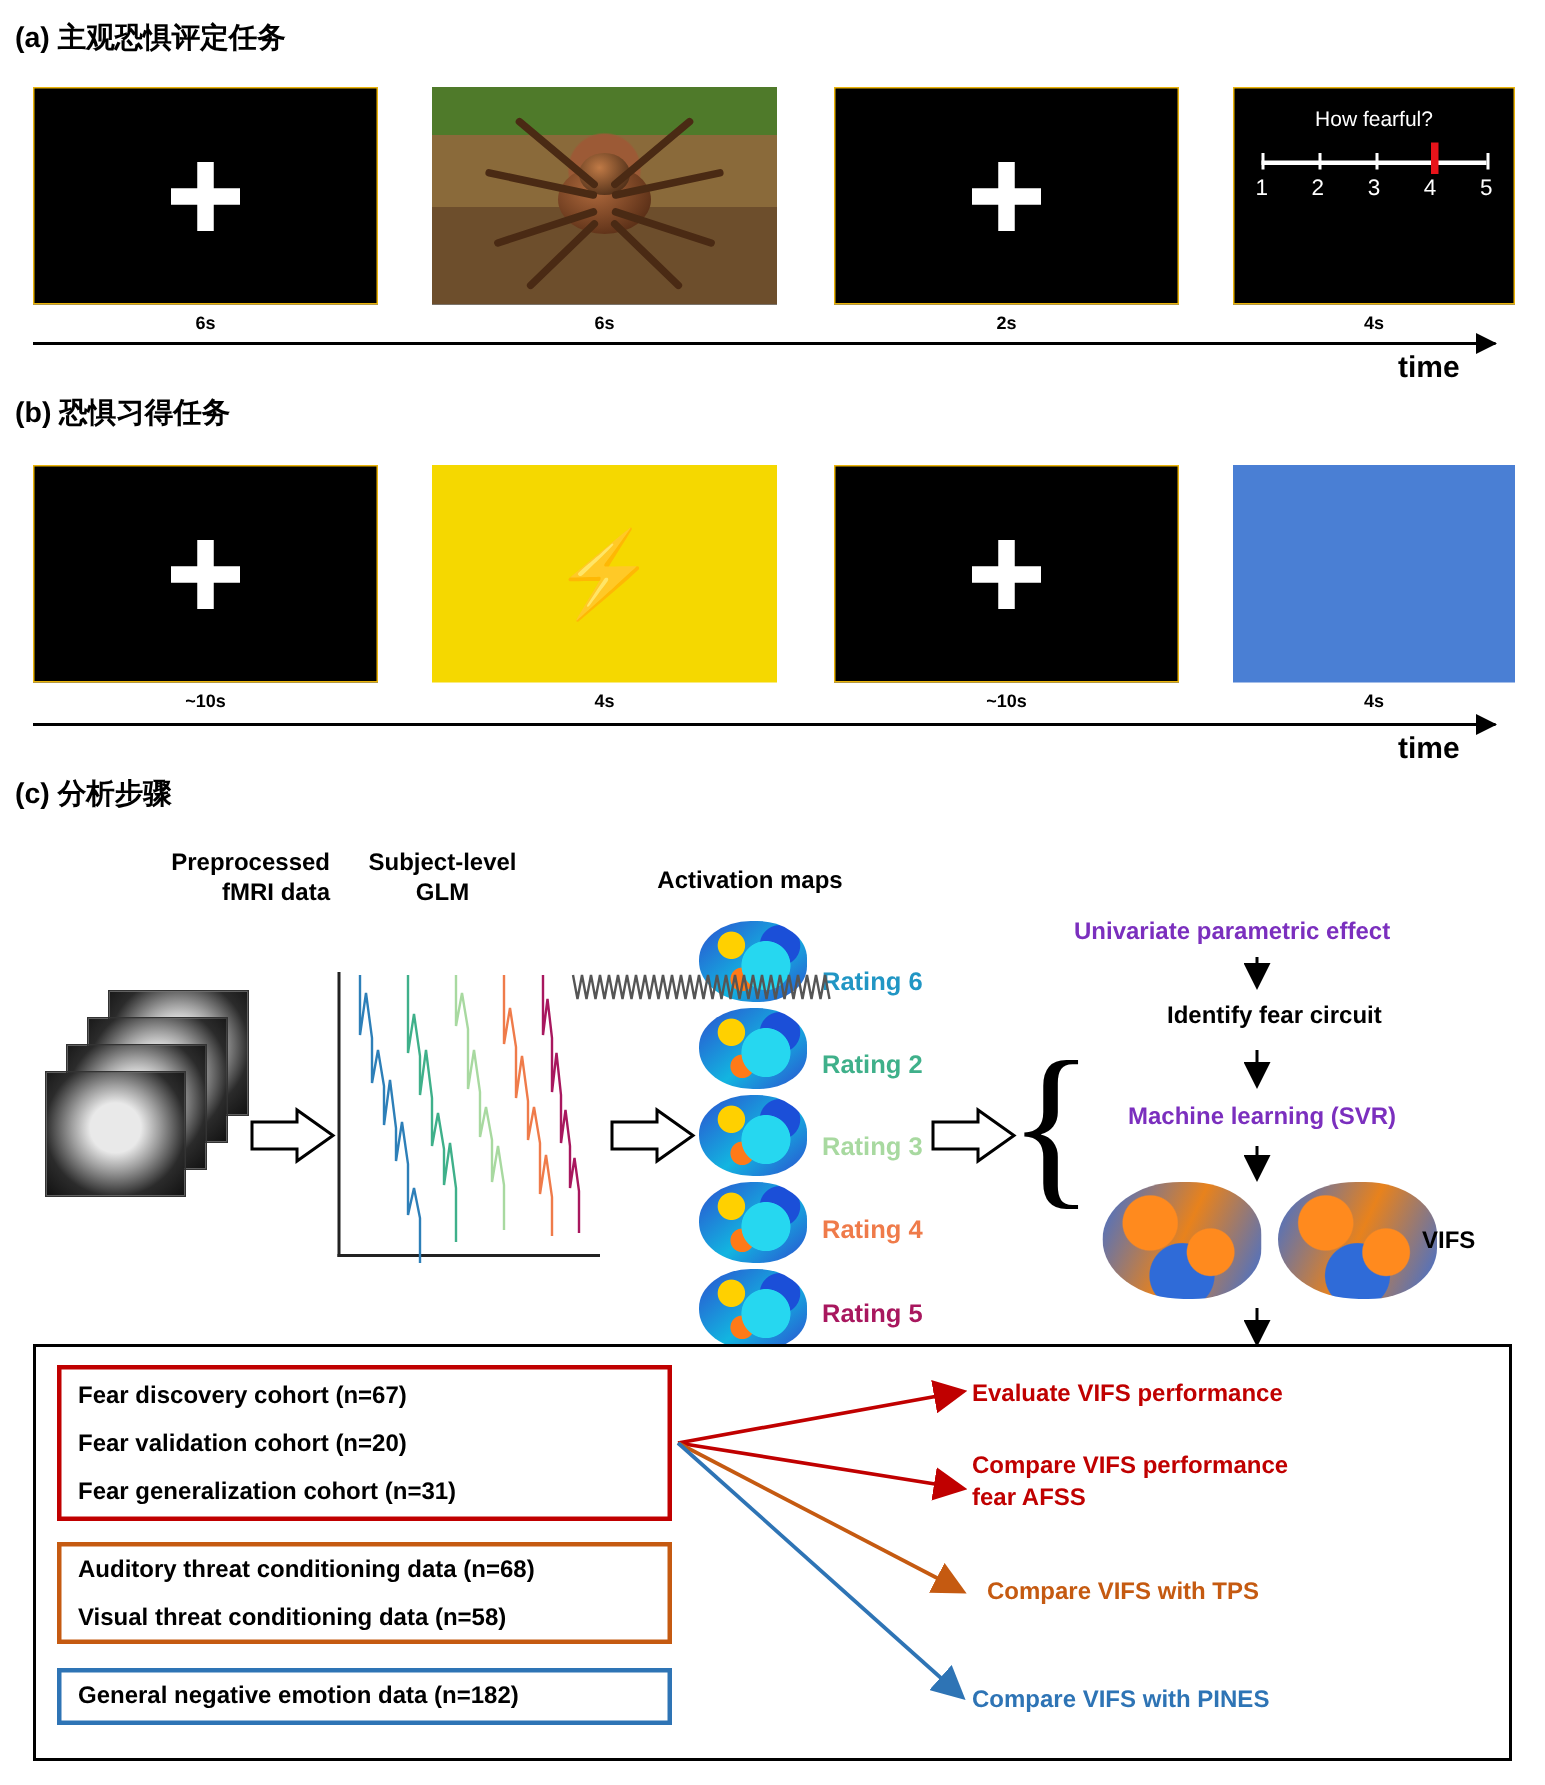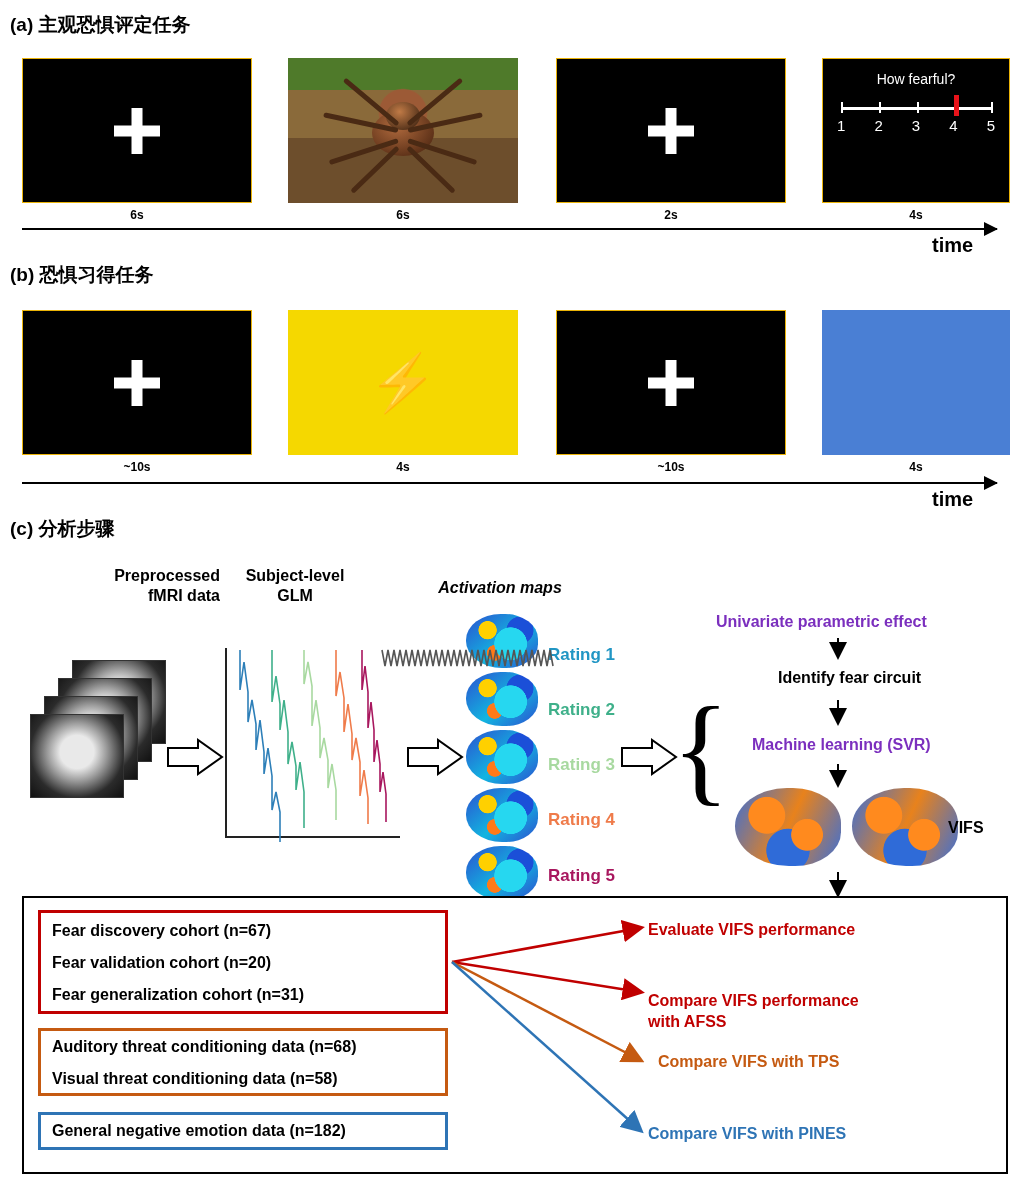--- a/index.html
+++ b/index.html
@@ -239,36 +239,36 @@
 </div>
 
 <div class="c-label" style="left:20px;top:566px;width:200px;text-align:right;">
   <div>Preprocessed</div>
   <div>fMRI data</div>
 </div>
 <div class="c-label" style="left:200px;top:566px;width:190px;">
   <div>Subject-level</div>
   <div>GLM</div>
 </div>
-<div class="c-label" style="left:395px;top:578px;width:210px;font-style:italic;">Activation maps</div>
+<div class="c-label" style="left:395px;top:578px;width:210px;">Activation maps</div>
 
 <div class="mri" style="left:72px;top:660px;width:92px;height:82px;"></div>
 <div class="mri" style="left:58px;top:678px;width:92px;height:82px;"></div>
 <div class="mri" style="left:44px;top:696px;width:92px;height:82px;"></div>
 <div class="mri" style="left:30px;top:714px;width:92px;height:82px;"></div>
 
 <div class="chart-box" style="left:225px;top:648px;width:175px;height:190px;"></div>
 
 <div class="brain-slice" style="left:466px;top:614px;width:72px;height:54px;"></div>
 <div class="brain-slice" style="left:466px;top:672px;width:72px;height:54px;"></div>
 <div class="brain-slice" style="left:466px;top:730px;width:72px;height:54px;"></div>
 <div class="brain-slice" style="left:466px;top:788px;width:72px;height:54px;"></div>
 <div class="brain-slice" style="left:466px;top:846px;width:72px;height:54px;"></div>
 
-<div class="rating" style="left:548px;top:645px;color:#2196c4;">Rating 1</div>
+<div class="rating" style="left:548px;top:645px;color:#2196c4;">Rating 6</div>
 <div class="rating" style="left:548px;top:700px;color:#3fb08a;">Rating 2</div>
 <div class="rating" style="left:548px;top:755px;color:#a8d9a0;">Rating 3</div>
 <div class="rating" style="left:548px;top:810px;color:#ef7b4a;">Rating 4</div>
 <div class="rating" style="left:548px;top:866px;color:#a8175e;">Rating 5</div>
 
 <div class="bigbrace" style="left:672px;top:690px;">{</div>
 
 <div class="outcome" style="left:716px;top:612px;color:#7b2fbe;">Univariate parametric effect</div>
 <div class="outcome" style="left:778px;top:668px;color:#000;">Identify fear circuit</div>
 <div class="outcome" style="left:752px;top:735px;color:#7b2fbe;">Machine learning (SVR)</div>
@@ -285,23 +285,23 @@
 <div class="cbox-text" style="left:52px;top:986px;color:#000;">Fear generalization cohort (n=31)</div>
 
 <div class="cbox" style="left:38px;top:1028px;width:410px;height:68px;border:3px solid #c55a11;"></div>
 <div class="cbox-text" style="left:52px;top:1038px;color:#000;">Auditory threat conditioning data (n=68)</div>
 <div class="cbox-text" style="left:52px;top:1070px;color:#000;">Visual threat conditioning data (n=58)</div>
 
 <div class="cbox" style="left:38px;top:1112px;width:410px;height:38px;border:3px solid #2e74b5;"></div>
 <div class="cbox-text" style="left:52px;top:1122px;color:#000;">General negative emotion data (n=182)</div>
 
 <div class="outcome" style="left:648px;top:920px;color:#c00000;">Evaluate VIFS performance</div>
-<div class="outcome" style="left:648px;top:968px;color:#c00000;margin-top:23px;">
+<div class="outcome" style="left:648px;top:968px;color:#c00000;">
   <div>Compare VIFS performance</div>
-  <div>with AFSS</div>
+  <div>fear AFSS</div>
 </div>
 <div class="outcome" style="left:648px;top:1052px;color:#c55a11;margin-left:10px;">Compare VIFS with TPS</div>
 <div class="outcome" style="left:648px;top:1124px;color:#2e74b5;">Compare VIFS with PINES</div>
 
 <svg class="overlay" viewBox="0 0 1030 1190">
   <defs>
     <marker id="mk-black" markerWidth="9" markerHeight="9" refX="7" refY="4.5" orient="auto">
       <path d="M0,0 L9,4.5 L0,9 z" fill="#000"></path>
     </marker>
     <marker id="mk-red" markerWidth="9" markerHeight="9" refX="7" refY="4.5" orient="auto">

